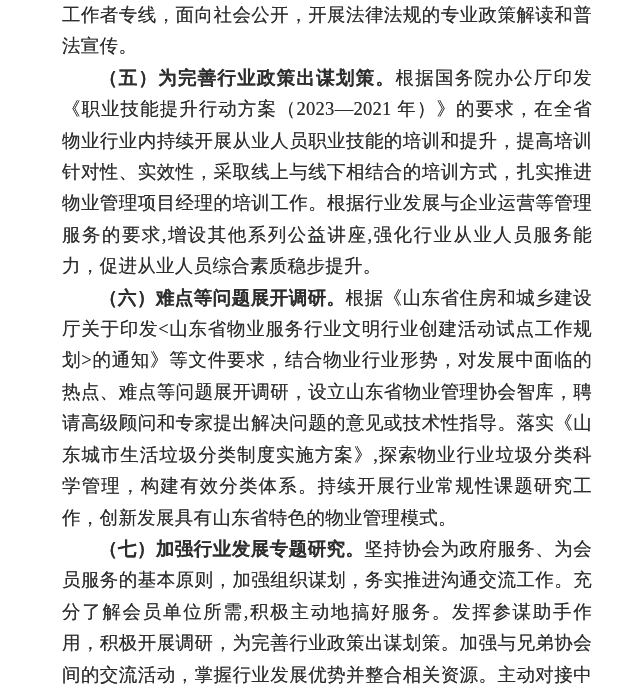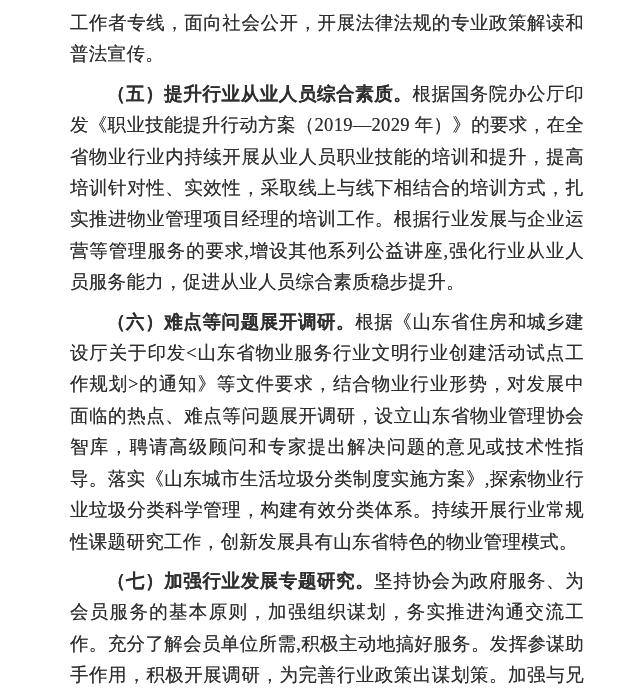--- a/index.html
+++ b/index.html
@@ -15,21 +15,21 @@
     font-family: "Liberation Serif", "DejaVu Serif", serif;
   }
   .doc-page {
     position: absolute;
     left: 62px;
     top: 0px;
     width: 530px;
     color: #2e2e2e;
   }
   .para {
-    margin: 8px;
+    margin: 0;
     padding: 0;
     font-size: 18.5px;
     line-height: 31.4px;
     text-align: justify;
     letter-spacing: 0.3px;
     color: #2e2e2e;
     
     text-shadow: 0 0 0.4px #6a6a6a;
   }
   .para.indent {
@@ -42,21 +42,21 @@
 </head>
 <body>
 
 <div class="doc-page">
 
   <p class="para">
     <span class="body-text">工作者专线，面向社会公开，开展法律法规的专业政策解读和普法宣传。</span>
   </p>
 
   <p class="para indent">
-    <span class="lead">（五）提升行业从业人员综合素质。</span><span class="body-text">根据国务院办公厅印发《职业技能提升行动方案（2019—2029 年）》的要求，在全省物业行业内持续开展从业人员职业技能的培训和提升，提高培训针对性、实效性，采取线上与线下相结合的培训方式，扎实推进物业管理项目经理的培训工作。根据行业发展与企业运营等管理服务的要求,增设其他系列公益讲座,强化行业从业人员服务能力，促进从业人员综合素质稳步提升。</span>
+    <span class="lead">（五）为完善行业政策出谋划策。</span><span class="body-text">根据国务院办公厅印发《职业技能提升行动方案（2023—2021 年）》的要求，在全省物业行业内持续开展从业人员职业技能的培训和提升，提高培训针对性、实效性，采取线上与线下相结合的培训方式，扎实推进物业管理项目经理的培训工作。根据行业发展与企业运营等管理服务的要求,增设其他系列公益讲座,强化行业从业人员服务能力，促进从业人员综合素质稳步提升。</span>
   </p>
 
   <p class="para indent">
     <span class="lead">（六）难点等问题展开调研。</span><span class="body-text">根据《山东省住房和城乡建设厅关于印发&lt;山东省物业服务行业文明行业创建活动试点工作规划&gt;的通知》等文件要求，结合物业行业形势，对发展中面临的热点、难点等问题展开调研，设立山东省物业管理协会智库，聘请高级顾问和专家提出解决问题的意见或技术性指导。落实《山东城市生活垃圾分类制度实施方案》,探索物业行业垃圾分类科学管理，构建有效分类体系。持续开展行业常规性课题研究工作，创新发展具有山东省特色的物业管理模式。</span>
   </p>
 
   <p class="para indent">
     <span class="lead">（七）加强行业发展专题研究。</span><span class="body-text">坚持协会为政府服务、为会员服务的基本原则，加强组织谋划，务实推进沟通交流工作。充分了解会员单位所需,积极主动地搞好服务。发挥参谋助手作用，积极开展调研，为完善行业政策出谋划策。加强与兄弟协会间的交流活动，掌握行业发展优势并整合相关资源。主动对接中国物</span>
   </p>
 

